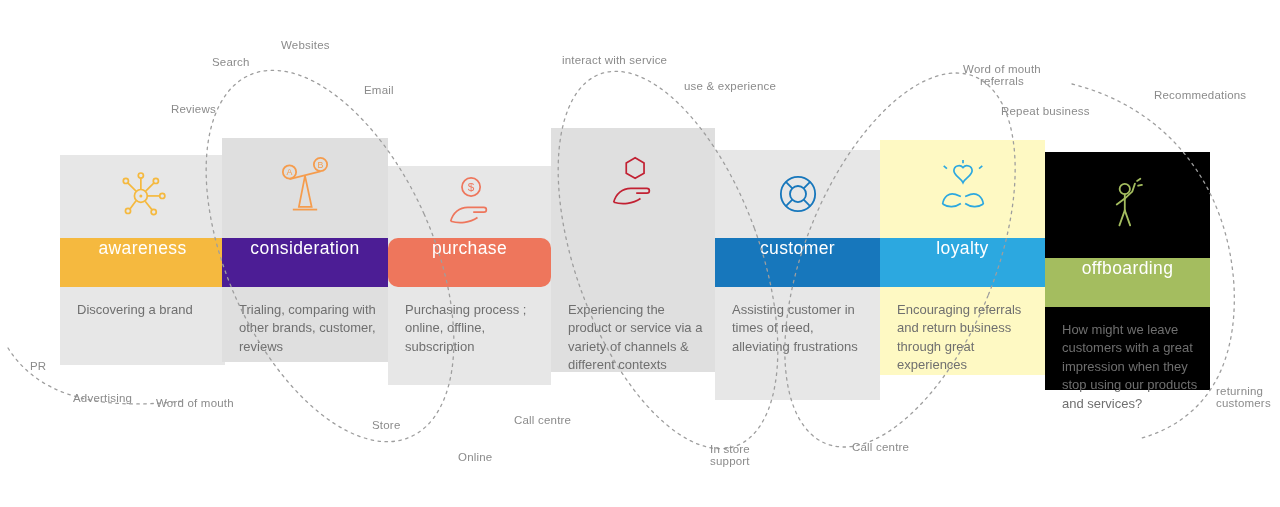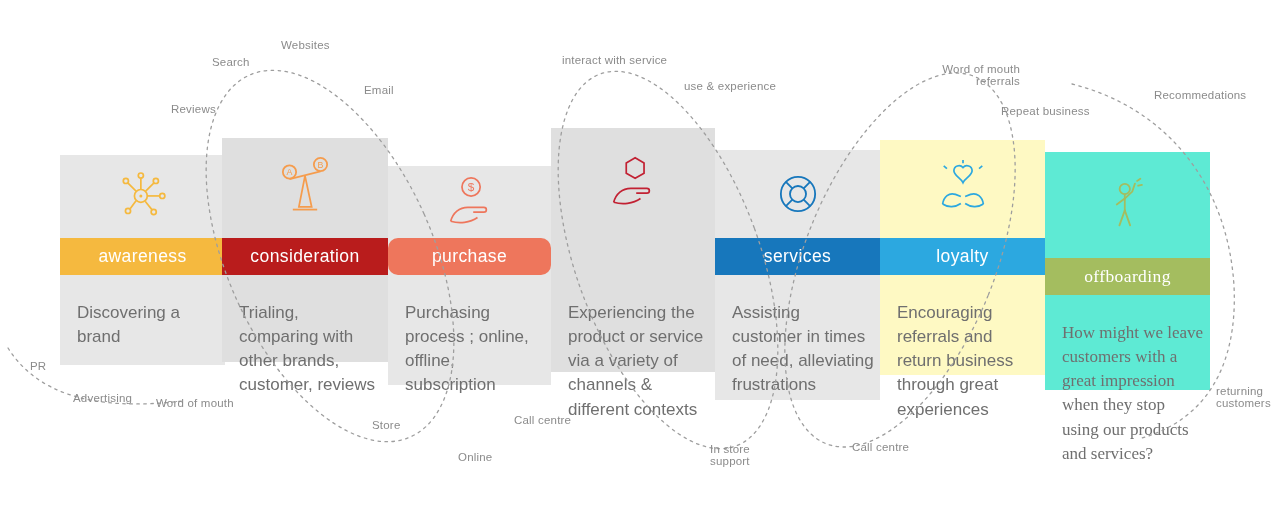--- a/index.html
+++ b/index.html
@@ -8,47 +8,47 @@
     font-family:"Liberation Sans", sans-serif;
   }
   
   .stage{position:absolute;z-index:1;}
   .s0{left:60px;  top:155px;width:165px;height:210px;--bt:83px; background:#E7E7E7;}
   .s1{left:222px; top:138px;width:166px;height:224px;--bt:100px;background:#DFDFDF;}
   .s2{left:388px; top:166px;width:163px;height:219px;--bt:72px; background:#E7E7E7;}
   .s3{left:551px; top:128px;width:164px;height:244px;--bt:110px;background:#DFDFDF;}
   .s4{left:715px; top:150px;width:165px;height:250px;--bt:88px; background:#E7E7E7;}
   .s5{left:880px; top:140px;width:165px;height:235px;--bt:98px; background:#fef9c3;}
-  .s6{left:1045px;top:152px;width:165px;height:238px;--bt:106px;background:#5eead4;font-family:Liberation Serif, serif;}
+  .s6{left:1045px;top:152px;width:165px;height:238px;--bt:106px;background:#000000;}
   .icon-area{
     position:absolute;left:0;right:0;top:0;height:var(--bt);
     display:flex;align-items:center;justify-content:center;
   }
   .icon-area svg{display:block;}
   .banner{
-    position:absolute;left:0;right:0;top:var(--bt);height:37px;
-    display:flex;align-items:center;justify-content:center;
+    position:absolute;left:0;right:0;top:var(--bt);height:49px;
+    display:flex;align-items:flex-start;justify-content:center;
     color:#fff;font-size:17.5px;font-weight:400;letter-spacing:.4px;
   }
   .desc{
     position:absolute;left:17px;right:6px;top:calc(var(--bt) + 63px);
-    font-size:17px;line-height:1.42;color:#6f6f6f;
+    font-size:13px;line-height:1.42;color:#6f6f6f;
   }
   
   .loops{position:absolute;left:0;top:0;z-index:2;pointer-events:none;}
   
   .tp{position:absolute;z-index:4;font-size:11.5px;color:#8b8b8b;letter-spacing:.2px;white-space:nowrap;}
   .tp-wrap{white-space:normal;}
   .tp0{left:212px;top:56px}
   .tp1{left:281px;top:39px}
   .tp2{left:171px;top:103px}
   .tp3{left:364px;top:84px}
   .tp4{left:562px;top:54px}
   .tp5{left:684px;top:80px}
-  .tp6{left:908px;top:63px;width:112px;text-align:right}
+  .tp6{left:946px;top:63px;width:112px;text-align:center}
   .tp7{left:1001px;top:105px}
   .tp8{left:1154px;top:89px}
   .tp9{left:30px;top:360px}
   .tp10{left:73px;top:392px}
   .tp11{left:156px;top:397px}
   .tp12{left:372px;top:419px}
   .tp13{left:458px;top:451px}
   .tp14{left:514px;top:414px}
   .tp15{left:710px;top:443px;width:60px}
   .tp16{left:852px;top:441px}
@@ -99,21 +99,21 @@
       <svg width="62" height="62" viewBox="0 0 56 56" fill="none" stroke="currentColor" stroke-width="1.6">
         <line x1="14" y1="20" x2="42" y2="13"></line>
         <path d="M28 17 L22.5 45 L34 45 Z"></path>
         <line x1="17" y1="47.5" x2="39" y2="47.5"></line>
         <circle cx="14" cy="13.5" r="6"></circle>
         <text x="14" y="16.4" font-size="8" text-anchor="middle" fill="currentColor" stroke="none" font-family="Liberation Sans, sans-serif">A</text>
         <circle cx="42" cy="6.8" r="6"></circle>
         <text x="42" y="9.7" font-size="8" text-anchor="middle" fill="currentColor" stroke="none" font-family="Liberation Sans, sans-serif">B</text>
       </svg>
     </div>
-    <div class="banner" style="background: #b91c1c;">
+    <div class="banner" style="background: #4c1d95;">
       <span>consideration</span>
     </div>
     <div class="desc">Trialing, comparing with other brands, customer, reviews</div>
   </div>
 
   <div class="stage s2">
     <div class="icon-area" style="color: rgb(238, 118, 92);">
       <svg width="60" height="60" viewBox="0 0 56 56" fill="none" stroke="currentColor" stroke-width="1.6">
         <circle cx="29" cy="14" r="8.5"></circle>
         <text x="29" y="18" font-size="11" text-anchor="middle" fill="currentColor" stroke="none" font-family="Liberation Sans, sans-serif">$</text>
@@ -143,21 +143,21 @@
       <svg width="60" height="60" viewBox="0 0 56 56" fill="none" stroke="currentColor" stroke-width="1.7">
         <circle cx="28" cy="28" r="16"></circle>
         <circle cx="28" cy="28" r="7.5"></circle>
         <line x1="33.3" y1="22.7" x2="39.3" y2="16.7"></line>
         <line x1="22.7" y1="22.7" x2="16.7" y2="16.7"></line>
         <line x1="33.3" y1="33.3" x2="39.3" y2="39.3"></line>
         <line x1="22.7" y1="33.3" x2="16.7" y2="39.3"></line>
       </svg>
     </div>
     <div class="banner" style="background: rgb(23, 119, 188);">
-      <span>services</span>
+      <span>customer</span>
     </div>
     <div class="desc">Assisting customer in times of need, alleviating frustrations</div>
   </div>
 
   <div class="stage s5">
     <div class="icon-area" style="color: rgb(44, 168, 224);">
       <svg width="60" height="60" viewBox="0 0 56 56" fill="none" stroke="currentColor" stroke-width="1.6">
         <path d="M28 22 C26 17.5 19.5 15.5 19.5 11 A4.8 4.8 0 0 1 28 8 A4.8 4.8 0 0 1 36.5 11 C36.5 15.5 30 17.5 28 22 Z"></path>
         <line x1="13" y1="9" x2="10" y2="6.5"></line>
         <line x1="28" y1="4" x2="28" y2="1"></line>

